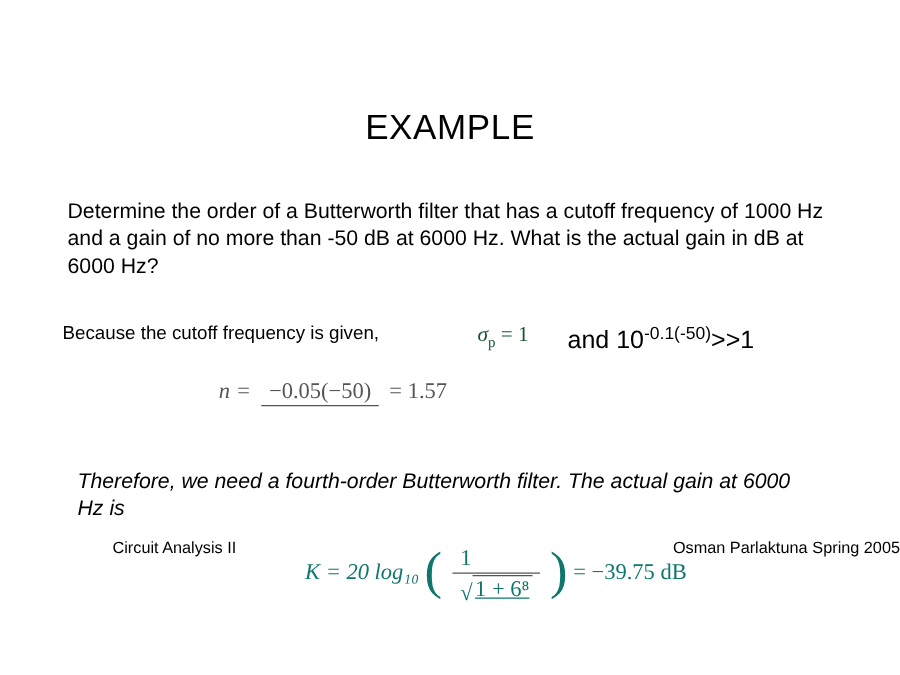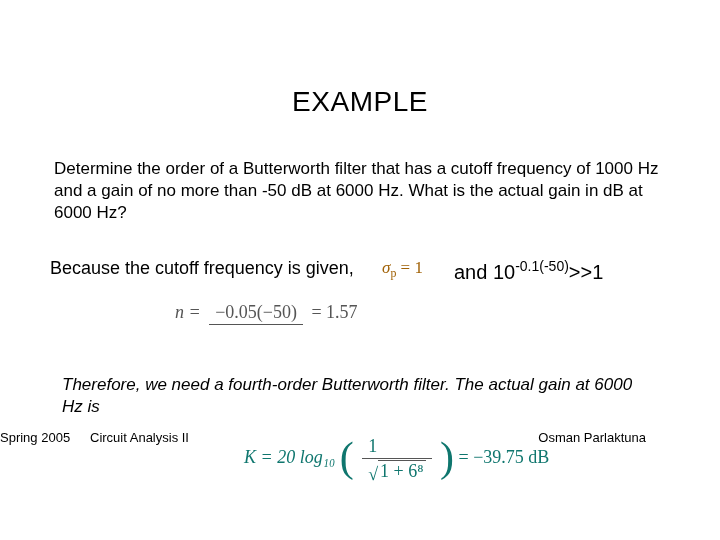--- a/index.html
+++ b/index.html
@@ -34,29 +34,29 @@
     left: 54px;
     width: 606px;
     font-size: 17px;
     line-height: 1.28;
   }
   .line2 {
     position: absolute;
     top: 258px;
     left: 50px;
     width: 620px;
-    font-size: 18px;
+    font-size: 15px;
   }
   .sigma {
     position: absolute;
     top: 258px;
     left: 382px;
     font-family: "Times New Roman", serif;
     font-size: 17px;
-    color: #a16207;
+    color: #14532d;
   }
   .and10 {
     position: absolute;
     top: 258px;
     left: 454px;
     font-size: 20px;
   }
   sup { font-size: 0.7em; vertical-align: super; }
   .eq1 {
     position: absolute;
@@ -97,36 +97,37 @@
     font-size: 42px;
     line-height: 42px;
     vertical-align: middle;
     position: relative;
     top: -2px;
   }
   .sqrt {
     display:inline-block;
     border-top:1px solid #555;
     padding:0 2px;
+    text-decoration:underline;
   }
   .radical {
     display:inline-block;
     position:relative;
     top:3px;
     font-size:18px;
   }
   .footer {
     position: absolute;
     bottom: 18px;
     left: 0;
     width: 100%;
     font-size: 13px;
   }
   .fl { position:absolute; left: 90px; }
-  .fc { position:absolute; left: 0; width:100%; text-align:left; }
+  .fc { position:absolute; left: 0; width:100%; text-align:right; }
   .fr { position:absolute; right: 74px; }
 </style>
 </head>
 <body>
 
 <div class="slide">
 
   <div class="title">EXAMPLE</div>
 
   <div class="problem">Determine the order of a Butterworth filter that has a cutoff frequency of 1000 Hz and a gain of no more than -50 dB at 6000 Hz. What is the actual gain in dB at 6000 Hz?</div>

